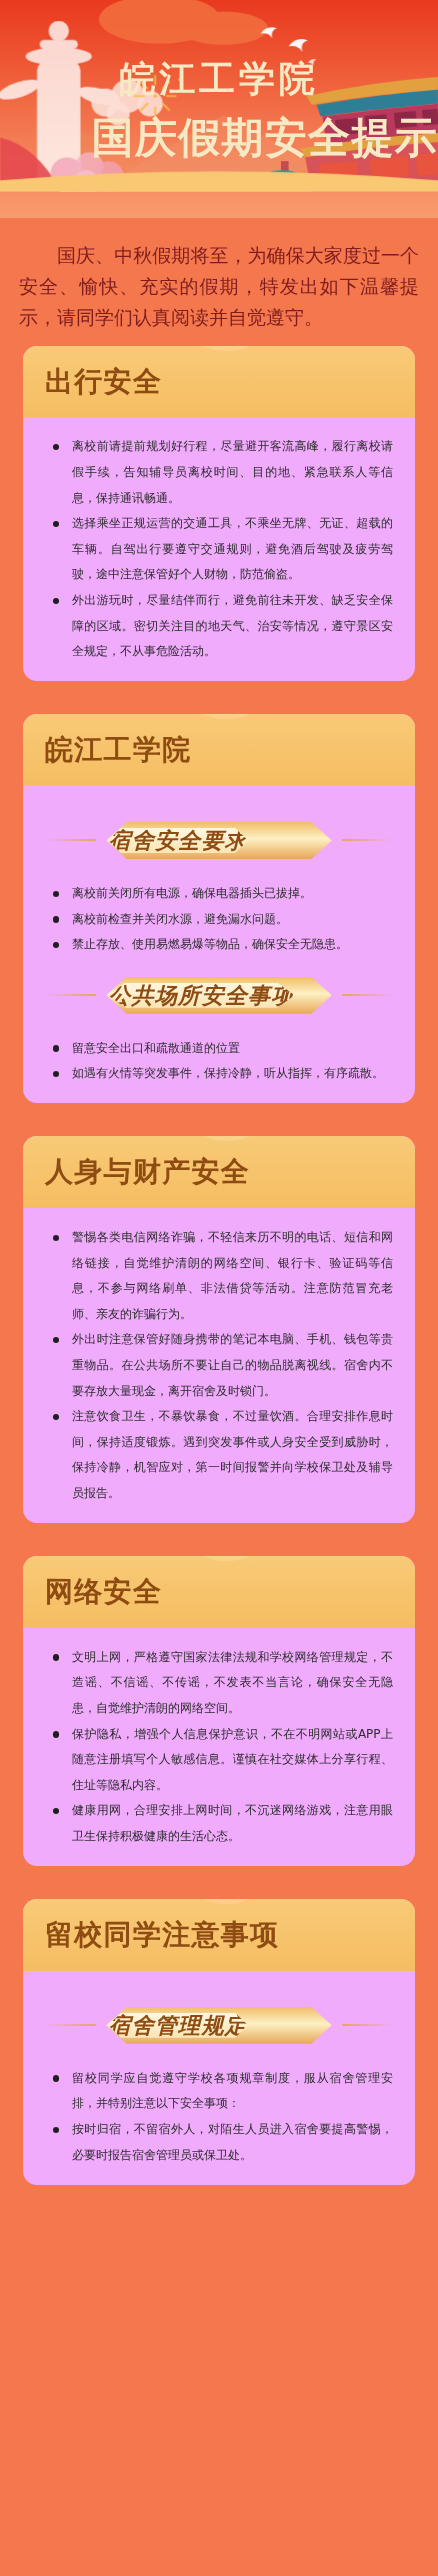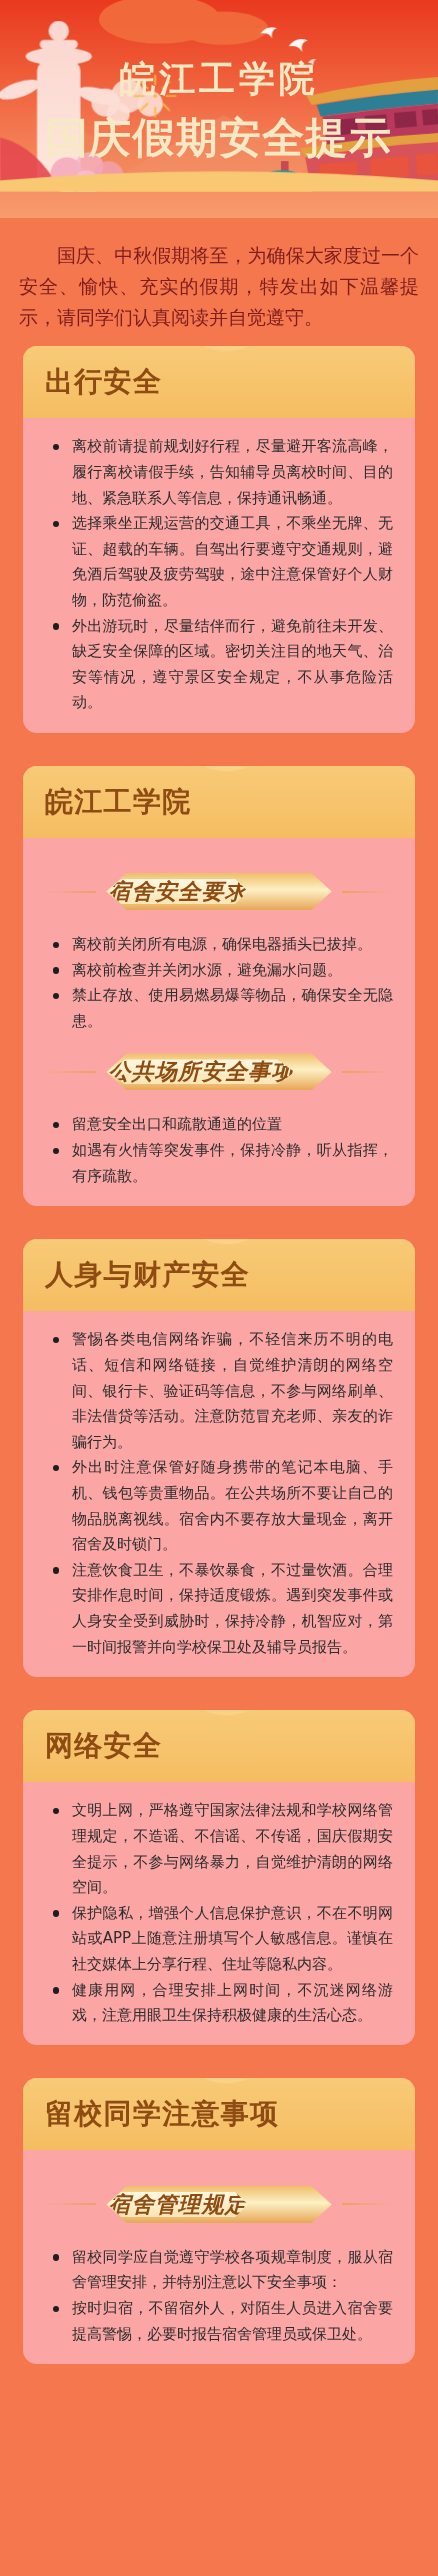--- a/index.html
+++ b/index.html
@@ -5,42 +5,42 @@
   html,body{margin:0;padding:0;background:#f4774e;}
   body{width:438px;min-height:2576px;font-family:"DejaVu Sans","Liberation Sans",sans-serif;}
   .poster{width:438px;position:relative;}
 
   
   .hero{position:relative;width:438px;height:218px;overflow:hidden;
     background:linear-gradient(180deg,#e9391f 0%,#ee5633 28%,#f37a52 62%,#f89c6d 100%);}
   .hero-svg{position:absolute;inset:0;}
   .hero-school{position:absolute;top:55px;left:0;width:100%;margin:0;text-align:center;
     font-size:36px;font-weight:700;color:#f8e9c5;letter-spacing:3.8px;z-index:3;}
-  .hero-title{position:absolute;top:110px;left:0;width:100%;margin:0;text-align:center;
+  .hero-title{position:absolute;top:110px;left:0;width:100%;margin:0;text-align:right;
     font-size:42px;font-weight:700;color:#f8e9c5;letter-spacing:1.3px;z-index:3;}
 
   
   .intro{margin:22px 19px 12.8px;color:#7f1d1d;font-size:19px;line-height:31px;
     text-indent:2em;text-align:justify;}
 
   
-  .card{margin:0 23px 33px;border-radius:14px;overflow:hidden;background:#fca5a5;}
+  .card{margin:0 23px 33px;border-radius:14px;overflow:hidden;background:#f0abfc;}
   .card:last-child{margin-bottom:20.4px;}
   .card-header{position:relative;height:72px;display:flex;align-items:center;padding:0 22px;
     background:linear-gradient(180deg,#f8ca77 0%,#f5bd62 100%);}
   .card-header::before{content:"";position:absolute;inset:0;pointer-events:none;background:
     radial-gradient(circle at 14% 170%, transparent 37px, rgba(252,218,152,.55) 38px, rgba(252,218,152,.55) 47px, transparent 49px),
     radial-gradient(circle at 52% -70%, transparent 45px, rgba(252,218,152,.5) 46px, rgba(252,218,152,.5) 55px, transparent 56px),
     radial-gradient(circle at 88% 160%, transparent 31px, rgba(252,218,152,.5) 32px, rgba(252,218,152,.5) 41px, transparent 42px);}
   .card-title{position:relative;font-size:28px;font-weight:700;color:#8e4b12;letter-spacing:1.3px;}
   .card-body{padding:16.6px 22px 16.6px;}
 
   
   .bullets{list-style:none;margin:0;padding:0;}
-  .bullets li{position:relative;padding-left:27px;font-size:15px;line-height:25.6px;
+  .bullets li{position:relative;padding-left:27px;font-size:12px;line-height:25.6px;
     color:#2d2d2d;text-align:justify;}
   .bullets li::before{content:"";position:absolute;left:7.7px;top:9.6px;width:6.4px;height:6.4px;
     border-radius:50%;background:#1e1e1e;}
 
   
   .badge-row{display:flex;align-items:center;justify-content:center;gap:10.2px;margin:19px 0 22px;font-style:italic;}
   .badge-line{height:1.9px;width:56px;border-radius:1.3px;}
   .badge-line.left{background:linear-gradient(90deg,rgba(232,164,94,0),#e8a45e);}
   .badge-line.right{background:linear-gradient(90deg,#e8a45e,rgba(232,164,94,0));}
   .badge{width:247px;clip-path:polygon(0 50%,9% 0,91% 0,100% 50%,91% 100%,9% 100%);
@@ -205,21 +205,21 @@
 </ul>
 </div>
   </section>
 
   <section class="card">
     <div class="card-header">
       <span class="card-title">网络安全</span>
     </div>
     <div class="card-body">
   <ul class="bullets">
-  <li>文明上网，严格遵守国家法律法规和学校网络管理规定，不造谣、不信谣、不传谣，国庆假期安全提示，不参与网络暴力，自觉维护清朗的网络空间。</li>
+  <li>文明上网，严格遵守国家法律法规和学校网络管理规定，不造谣、不信谣、不传谣，不发表不当言论，确保安全无隐患，自觉维护清朗的网络空间。</li>
 
   <li>保护隐私，增强个人信息保护意识，不在不明网站或APP上随意注册填写个人敏感信息。谨慎在社交媒体上分享行程、住址等隐私内容。</li>
 
   <li>健康用网，合理安排上网时间，不沉迷网络游戏，注意用眼卫生保持积极健康的生活心态。</li>
 </ul>
 </div>
   </section>
 
   <section class="card">
     <div class="card-header">

